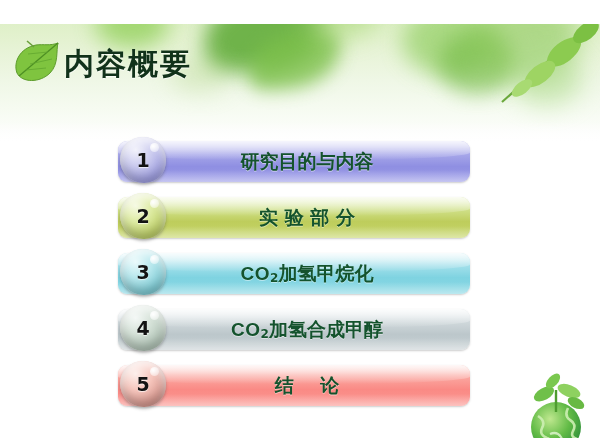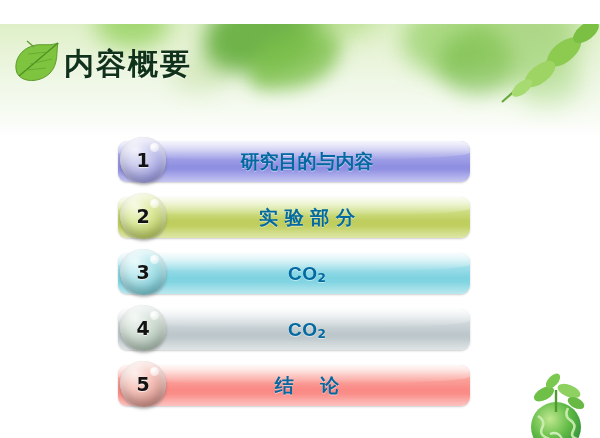--- a/index.html
+++ b/index.html
@@ -89,21 +89,21 @@
     content:""; position:absolute; left:0; bottom:0; width:100%; height:30%;
     background:linear-gradient(to top, rgba(255,255,255,.42), rgba(255,255,255,0));
   }
 
   .label{
     position:absolute; left:0; top:0;
     width:100%; height:100%;
     display:flex; align-items:center; justify-content:center;
     padding-left:26px;
     font-family:"DejaVu Sans", sans-serif;
-    font-size:19px; font-weight:700; color:#0369a1;
+    font-size:19px; font-weight:700; color:#14532d;
     white-space:pre;
     text-shadow:0 1px 0 rgba(255,255,255,.45);
     z-index:3;
   }
   .label sub{ font-size:12px; vertical-align:baseline; position:relative; top:4px; }
   .label .en{ font-family:Liberation Sans, sans-serif; letter-spacing:.5px; }
 
   
   .badge{
     position:absolute; left:2px; top:-4px;
@@ -211,32 +211,32 @@
       </div>
     </div>
 
     <div class="row r3">
       <div class="bar"></div>
       <div class="badge">
         <span class="spark"></span>
         <span class="num">3</span>
       </div>
       <div class="label">
-        <span class="en">CO</span><sub>2</sub>
+        <span class="en">CO</span><sub>2</sub><span>加氢甲烷化</span>
       </div>
     </div>
 
     <div class="row r4">
       <div class="bar"></div>
       <div class="badge">
         <span class="spark"></span>
         <span class="num">4</span>
       </div>
       <div class="label">
-        <span class="en">CO</span><sub>2</sub>
+        <span class="en">CO</span><sub>2</sub><span>加氢合成甲醇</span>
       </div>
     </div>
 
     <div class="row r5">
       <div class="bar"></div>
       <div class="badge">
         <span class="spark"></span>
         <span class="num">5</span>
       </div>
       <div class="label">

